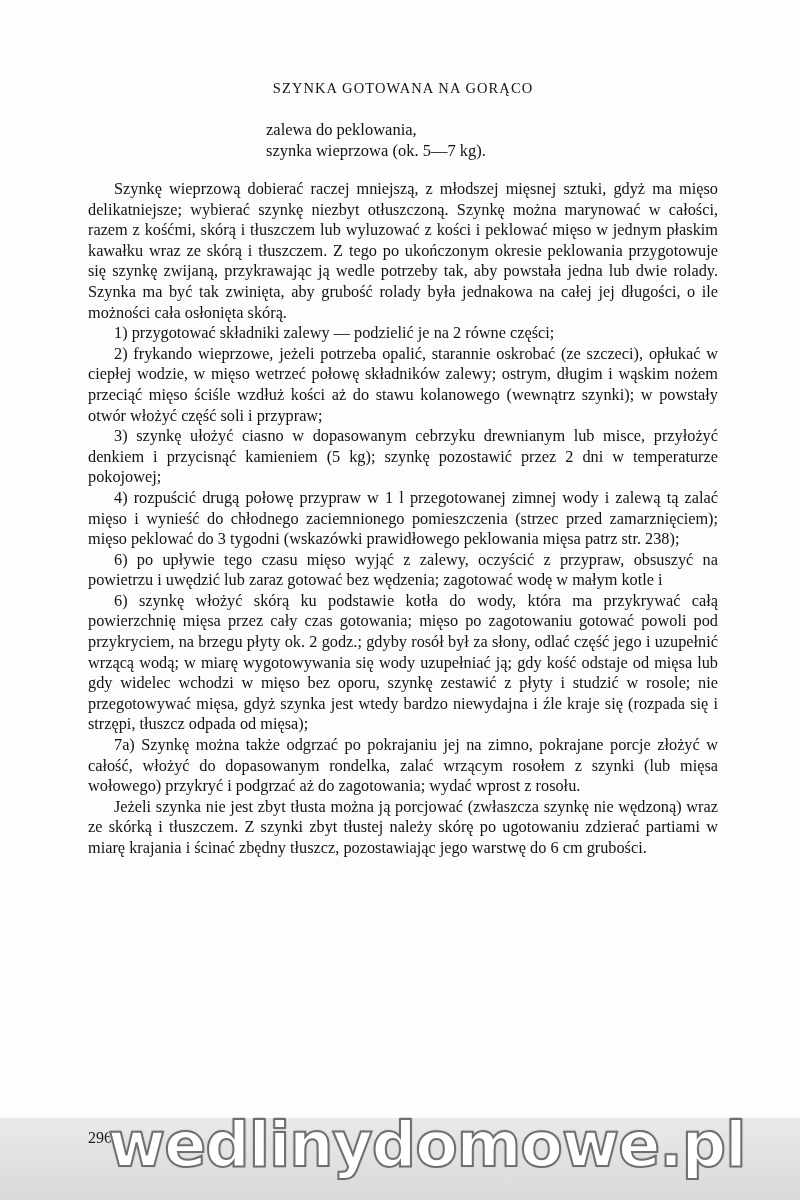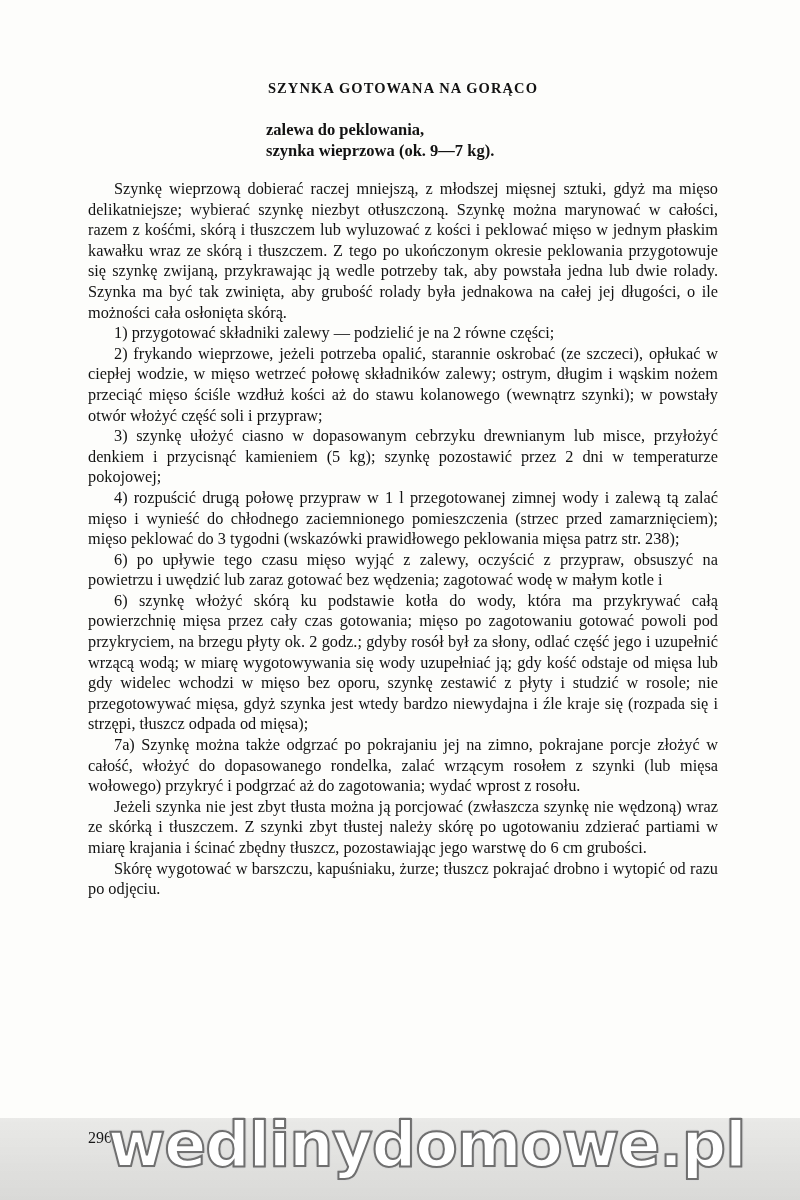--- a/index.html
+++ b/index.html
@@ -24,31 +24,30 @@
   }
   .content {
     position: absolute;
     left: 88px;
     top: 80px;
     width: 630px;
   }
   .title {
     text-align: center;
     font-family: "Liberation Serif", serif;
-    font-weight: bold;
+    font-weight: normal;
     font-size: 14.5px;
     letter-spacing: 1.1px;
     margin: 0 0 22px 0;
   }
   .ingredients {
     margin: 0 0 18px 0;
     padding-left: 178px;
     font-size: 16.5px;
     line-height: 21px;
-    font-weight: bold;
   }
   .ingredients div {
     white-space: nowrap;
   }
   p.para {
     margin: 0 0 0 0;
     font-size: 16.3px;
     line-height: 20.6px;
     text-align: justify;
     text-justify: inter-word;
@@ -105,33 +104,32 @@
 <body>
 
 <div class="page">
 
   <div class="content">
 
     <h1 class="title">SZYNKA GOTOWANA NA GORĄCO</h1>
 
     <div class="ingredients">
       <div>zalewa do peklowania,</div>
-      <div>szynka wieprzowa (ok. 9—7 kg).</div>
+      <div>szynka wieprzowa (ok. 5—7 kg).</div>
     </div>
 
     <p class="para">Szynkę wieprzową dobierać raczej mniejszą, z młodszej mięsnej sztuki, gdyż ma mięso delikatniejsze; wybierać szynkę niezbyt otłuszczoną. Szynkę można marynować w całości, razem z kośćmi, skórą i tłuszczem lub wyluzować z kości i peklować mięso w jednym płaskim kawałku wraz ze skórą i tłuszczem. Z tego po ukończonym okresie peklowania przygotowuje się szynkę zwijaną, przykrawając ją wedle potrzeby tak, aby powstała jedna lub dwie rolady. Szynka ma być tak zwinięta, aby grubość rolady była jednakowa na całej jej długości, o ile możności cała osłonięta skórą.</p>
     <p class="para">1) przygotować składniki zalewy — podzielić je na 2 równe części;</p>
     <p class="para">2) frykando wieprzowe, jeżeli potrzeba opalić, starannie oskrobać (ze szczeci), opłukać w ciepłej wodzie, w mięso wetrzeć połowę składników zalewy; ostrym, długim i wąskim nożem przeciąć mięso ściśle wzdłuż kości aż do stawu kolanowego (wewnątrz szynki); w powstały otwór włożyć część soli i przypraw;</p>
     <p class="para">3) szynkę ułożyć ciasno w dopasowanym cebrzyku drewnianym lub misce, przyłożyć denkiem i przycisnąć kamieniem (5 kg); szynkę pozostawić przez 2 dni w temperaturze pokojowej;</p>
     <p class="para">4) rozpuścić drugą połowę przypraw w 1 l przegotowanej zimnej wody i zalewą tą zalać mięso i wynieść do chłodnego zaciemnionego pomieszczenia (strzec przed zamarznięciem); mięso peklować do 3 tygodni (wskazówki prawidłowego peklowania mięsa patrz str. 238);</p>
     <p class="para">6) po upływie tego czasu mięso wyjąć z zalewy, oczyścić z przypraw, obsuszyć na powietrzu i uwędzić lub zaraz gotować bez wędzenia; zagotować wodę w małym kotle i</p>
     <p class="para">6) szynkę włożyć skórą ku podstawie kotła do wody, która ma przykrywać całą powierzchnię mięsa przez cały czas gotowania; mięso po zagotowaniu gotować powoli pod przykryciem, na brzegu płyty ok. 2 godz.; gdyby rosół był za słony, odlać część jego i uzupełnić wrzącą wodą; w miarę wygotowywania się wody uzupełniać ją; gdy kość odstaje od mięsa lub gdy widelec wchodzi w mięso bez oporu, szynkę zestawić z płyty i studzić w rosole; nie przegotowywać mięsa, gdyż szynka jest wtedy bardzo niewydajna i źle kraje się (rozpada się i strzępi, tłuszcz odpada od mięsa);</p>
-    <p class="para">7a) Szynkę można także odgrzać po pokrajaniu jej na zimno, pokrajane porcje złożyć w całość, włożyć do dopasowanego rondelka, zalać wrzącym rosołem z szynki (lub mięsa wołowego) przykryć i podgrzać aż do zagotowania; wydać wprost z rosołu.</p>
+    <p class="para">7a) Szynkę można także odgrzać po pokrajaniu jej na zimno, pokrajane porcje złożyć w całość, włożyć do dopasowanym rondelka, zalać wrzącym rosołem z szynki (lub mięsa wołowego) przykryć i podgrzać aż do zagotowania; wydać wprost z rosołu.</p>
     <p class="para">Jeżeli szynka nie jest zbyt tłusta można ją porcjować (zwłaszcza szynkę nie wędzoną) wraz ze skórką i tłuszczem. Z szynki zbyt tłustej należy skórę po ugotowaniu zdzierać partiami w miarę krajania i ścinać zbędny tłuszcz, pozostawiając jego warstwę do 6 cm grubości.</p>
-    <p class="para">Skórę wygotować w barszczu, kapuśniaku, żurze; tłuszcz pokrajać drobno i wytopić od razu po odjęciu.</p>
 
   </div>
 
   <div class="folio">296</div>
 
   <div class="watermark">
     <div class="wm-band"></div>
     <div class="wm-text">wedlinydomowe.pl</div>
   </div>
 

